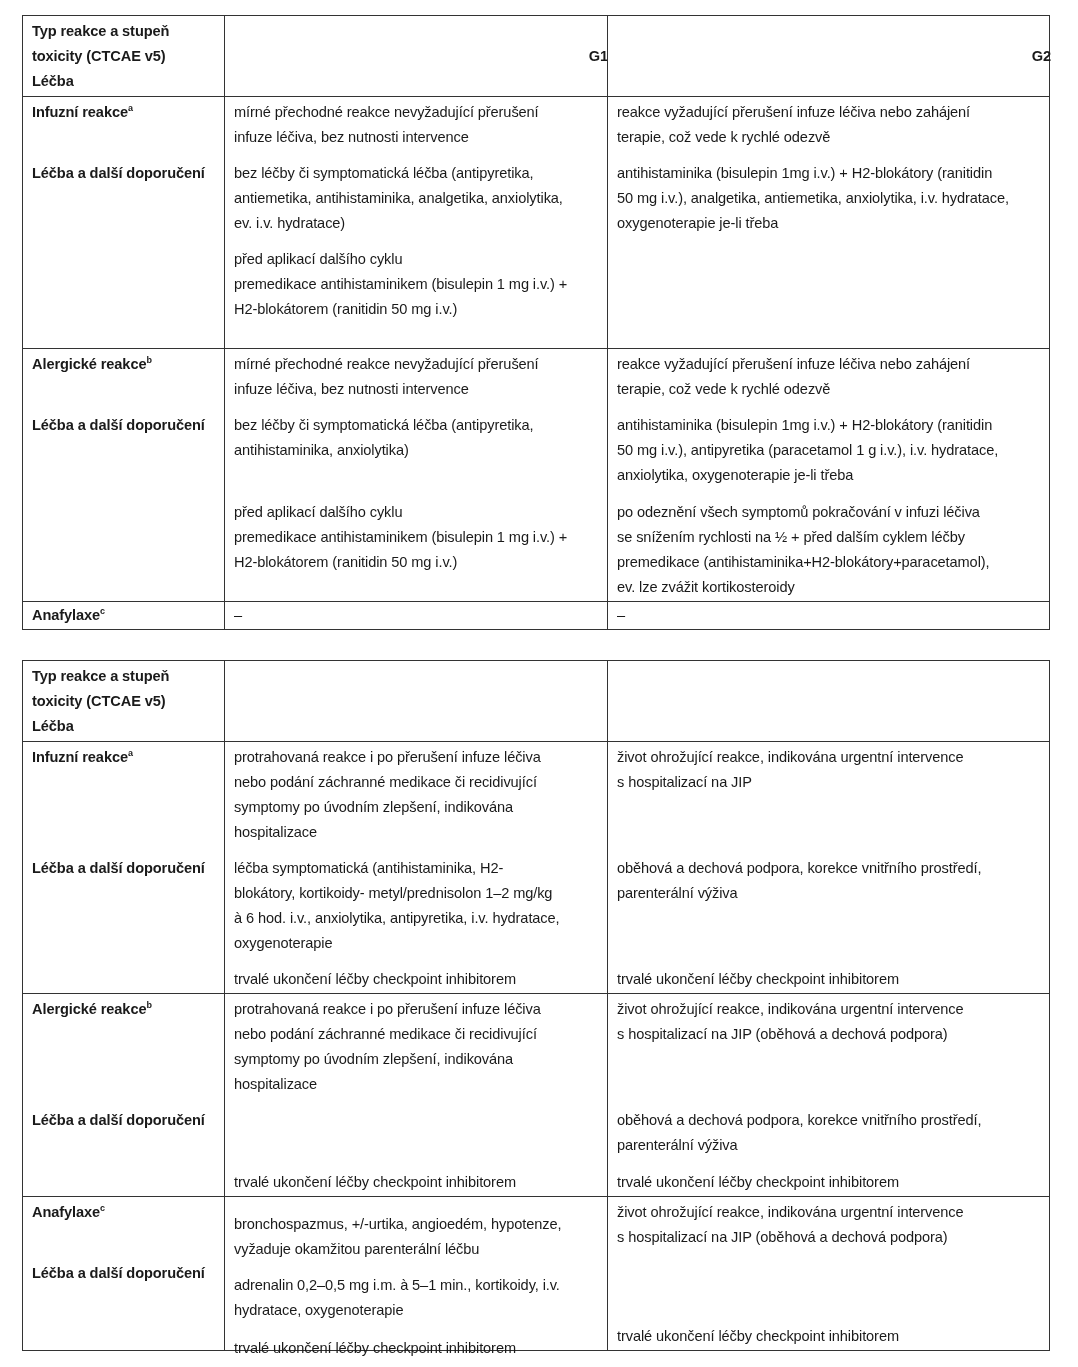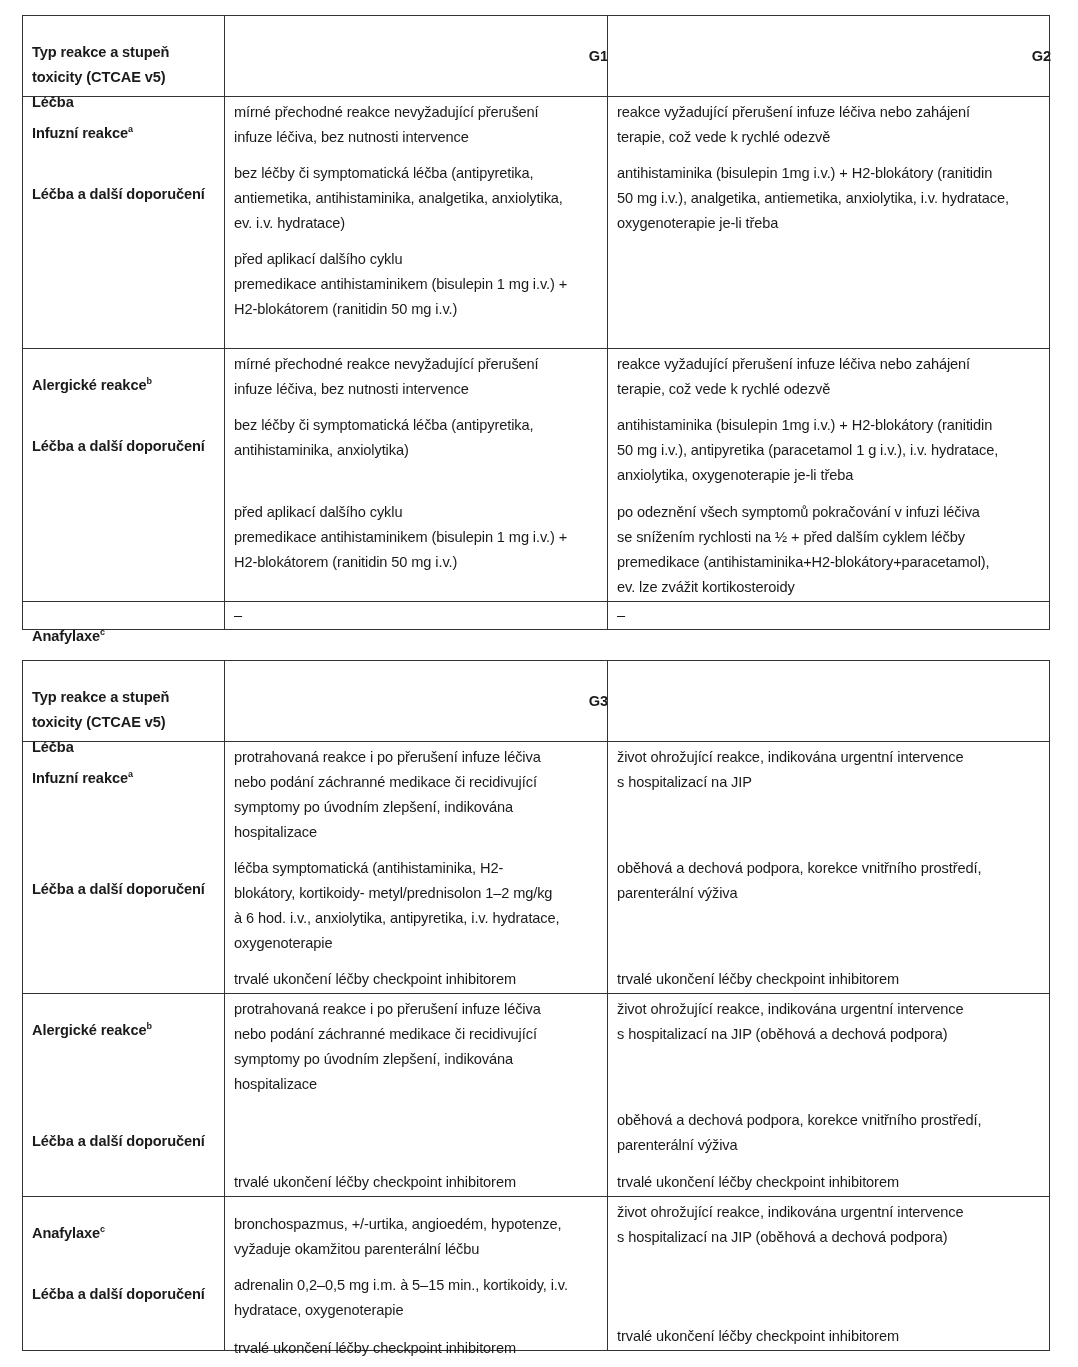--- a/index.html
+++ b/index.html
@@ -4,21 +4,21 @@
 <style>
   html, body { margin: 0; padding: 0; background: #ffffff; }
   body { width: 1078px; height: 1367px; position: relative; overflow: hidden;
          font-family: "Liberation Sans", sans-serif; color: #1a1a1a; }
   .tbl { position: absolute; left: 22px; width: 1028px; border: 1.5px solid #333; box-sizing: border-box; }
   .row { position: absolute; left: 0; right: 0; border-top: 1.5px solid #333; box-sizing: border-box; }
   .row.first { border-top: none; }
   .vline { position: absolute; top: 0; bottom: 0; width: 0; border-left: 1.5px solid #333; }
   .cell { position: absolute; top: 0; bottom: 0; }
   .p { position: absolute; left: 9px; right: 8px; font-size: 14.6px; line-height: 25px; white-space: pre-line; letter-spacing: -0.1px; }
-  .lbl { font-weight: bold; margin-top: 21px; }
+  .lbl { font-weight: bold; }
   .hdr { font-weight: bold; text-align: right; left: 0; right: 0; }
   sup { font-size: 9px; line-height: 0; vertical-align: 6px; }
 </style>
 </head>
 <body>
 
 <div class="tbl" style="top:15px;height:615px;">
 
   <div class="row first" style="top:0;height:80px;">
     <div class="cell" style="left:0;width:202px;">
@@ -102,23 +102,20 @@
 </div>
 
 <div class="tbl" style="top:660px;height:691px;">
 
   <div class="row first" style="top:0;height:80px;">
     <div class="cell" style="left:0;width:202px;">
       <div class="p lbl" style="top:3px;">Typ reakce  a stupeň
 toxicity (CTCAE v5)
 Léčba</div>
     </div>
-    <div class="cell" style="left:202px;width:383px;">
-      <div class="p hdr" style="top:28px;">G3</div>
-    </div>
   </div>
 
   <div class="row" style="top:80px;height:252px;">
     <div class="cell" style="left:0;width:202px;">
       <div class="p lbl" style="top:3px;"><span>Infuzní reakce</span><sup>a</sup></div>
       <div class="p lbl" style="top:114px;">Léčba a další doporučení</div>
     </div>
     <div class="cell" style="left:202px;width:383px;">
       <div class="p" style="top:3px;">protrahovaná reakce i po  přerušení infuze léčiva
 nebo podání záchranné medikace či recidivující
@@ -161,21 +158,21 @@
   </div>
 
   <div class="row" style="top:535px;height:154px;">
     <div class="cell" style="left:0;width:202px;">
       <div class="p lbl" style="top:3px;"><span>Anafylaxe</span><sup>c</sup></div>
       <div class="p lbl" style="top:64px;">Léčba a další doporučení</div>
     </div>
     <div class="cell" style="left:202px;width:383px;margin-top:12px;">
       <div class="p" style="top:3px;">bronchospazmus, +/-urtika, angioedém, hypotenze,
 vyžaduje okamžitou parenterální léčbu</div>
-      <div class="p" style="top:64px;">adrenalin 0,2–0,5 mg i.m. à 5–15 min., kortikoidy, i.v.
+      <div class="p" style="top:64px;">adrenalin 0,2–0,5 mg i.m. à 5–1 min., kortikoidy, i.v.
 hydratace, oxygenoterapie</div>
       <div class="p" style="top:127px;">trvalé ukončení léčby checkpoint inhibitorem</div>
     </div>
     <div class="cell" style="left:585px;width:443px;">
       <div class="p" style="top:3px;">život ohrožující reakce, indikována urgentní intervence
 s hospitalizací na JIP (oběhová a dechová podpora)</div>
       <div class="p" style="top:127px;">trvalé ukončení léčby checkpoint inhibitorem</div>
     </div>
   </div>
 

